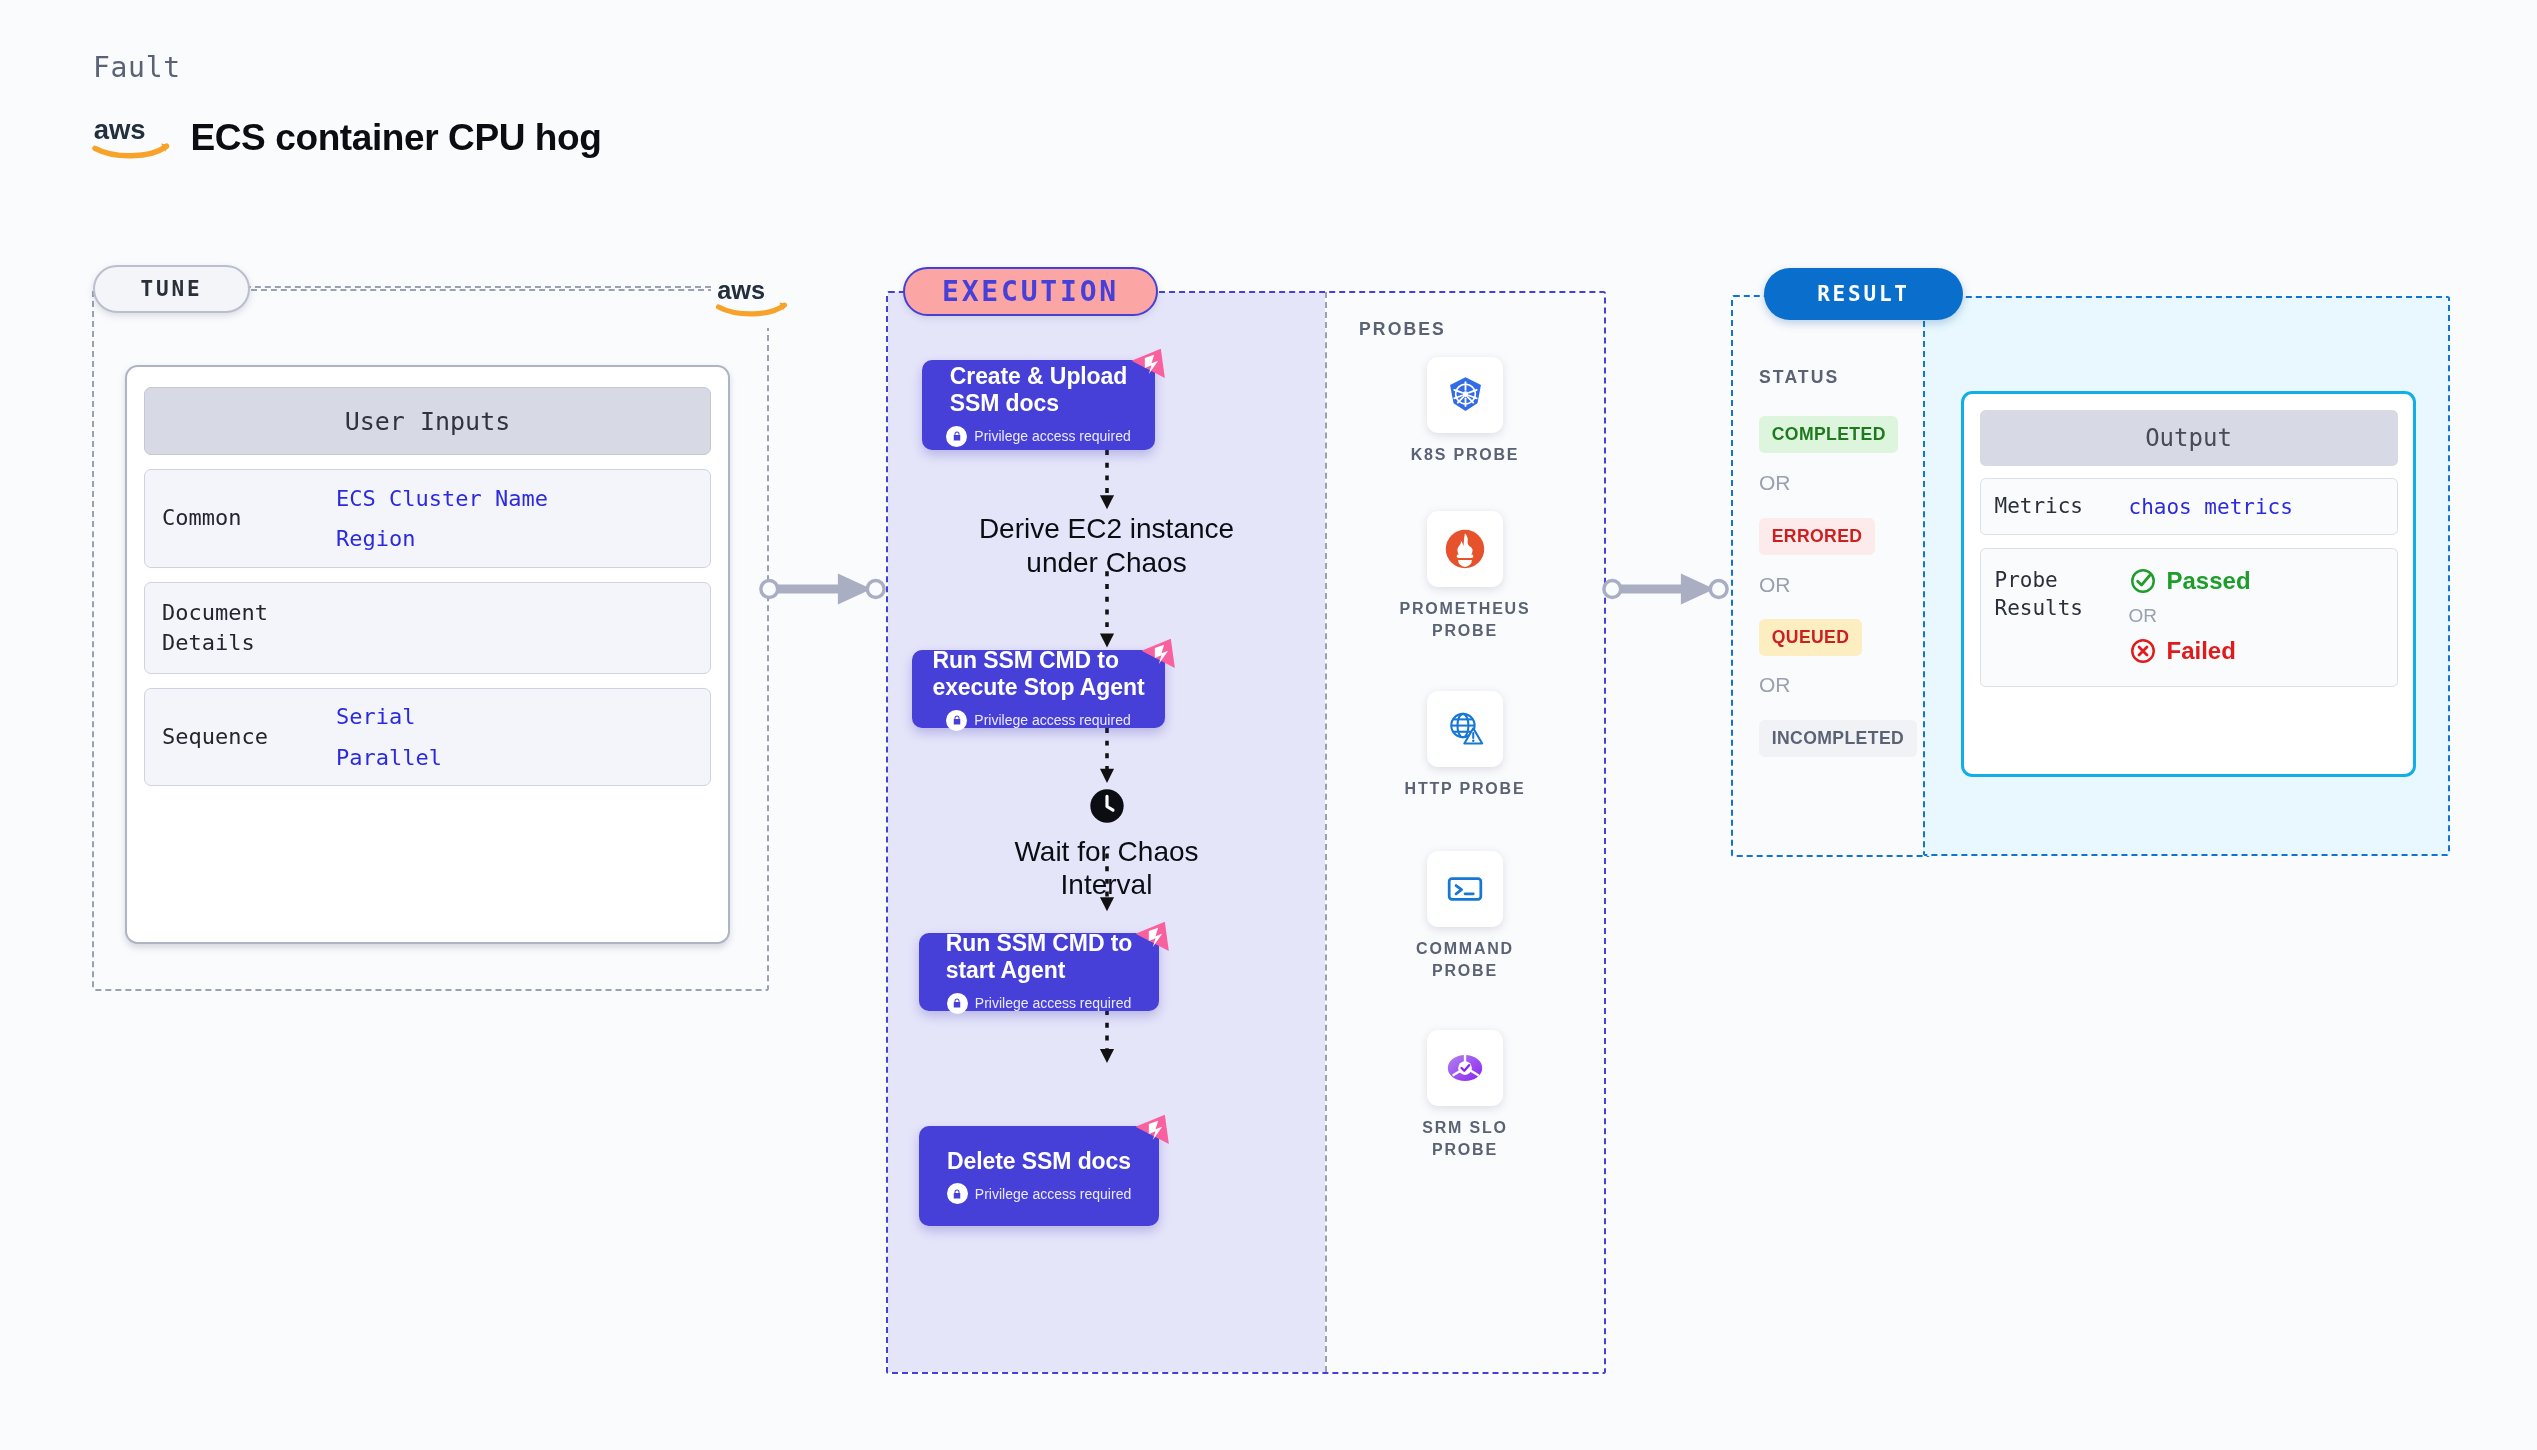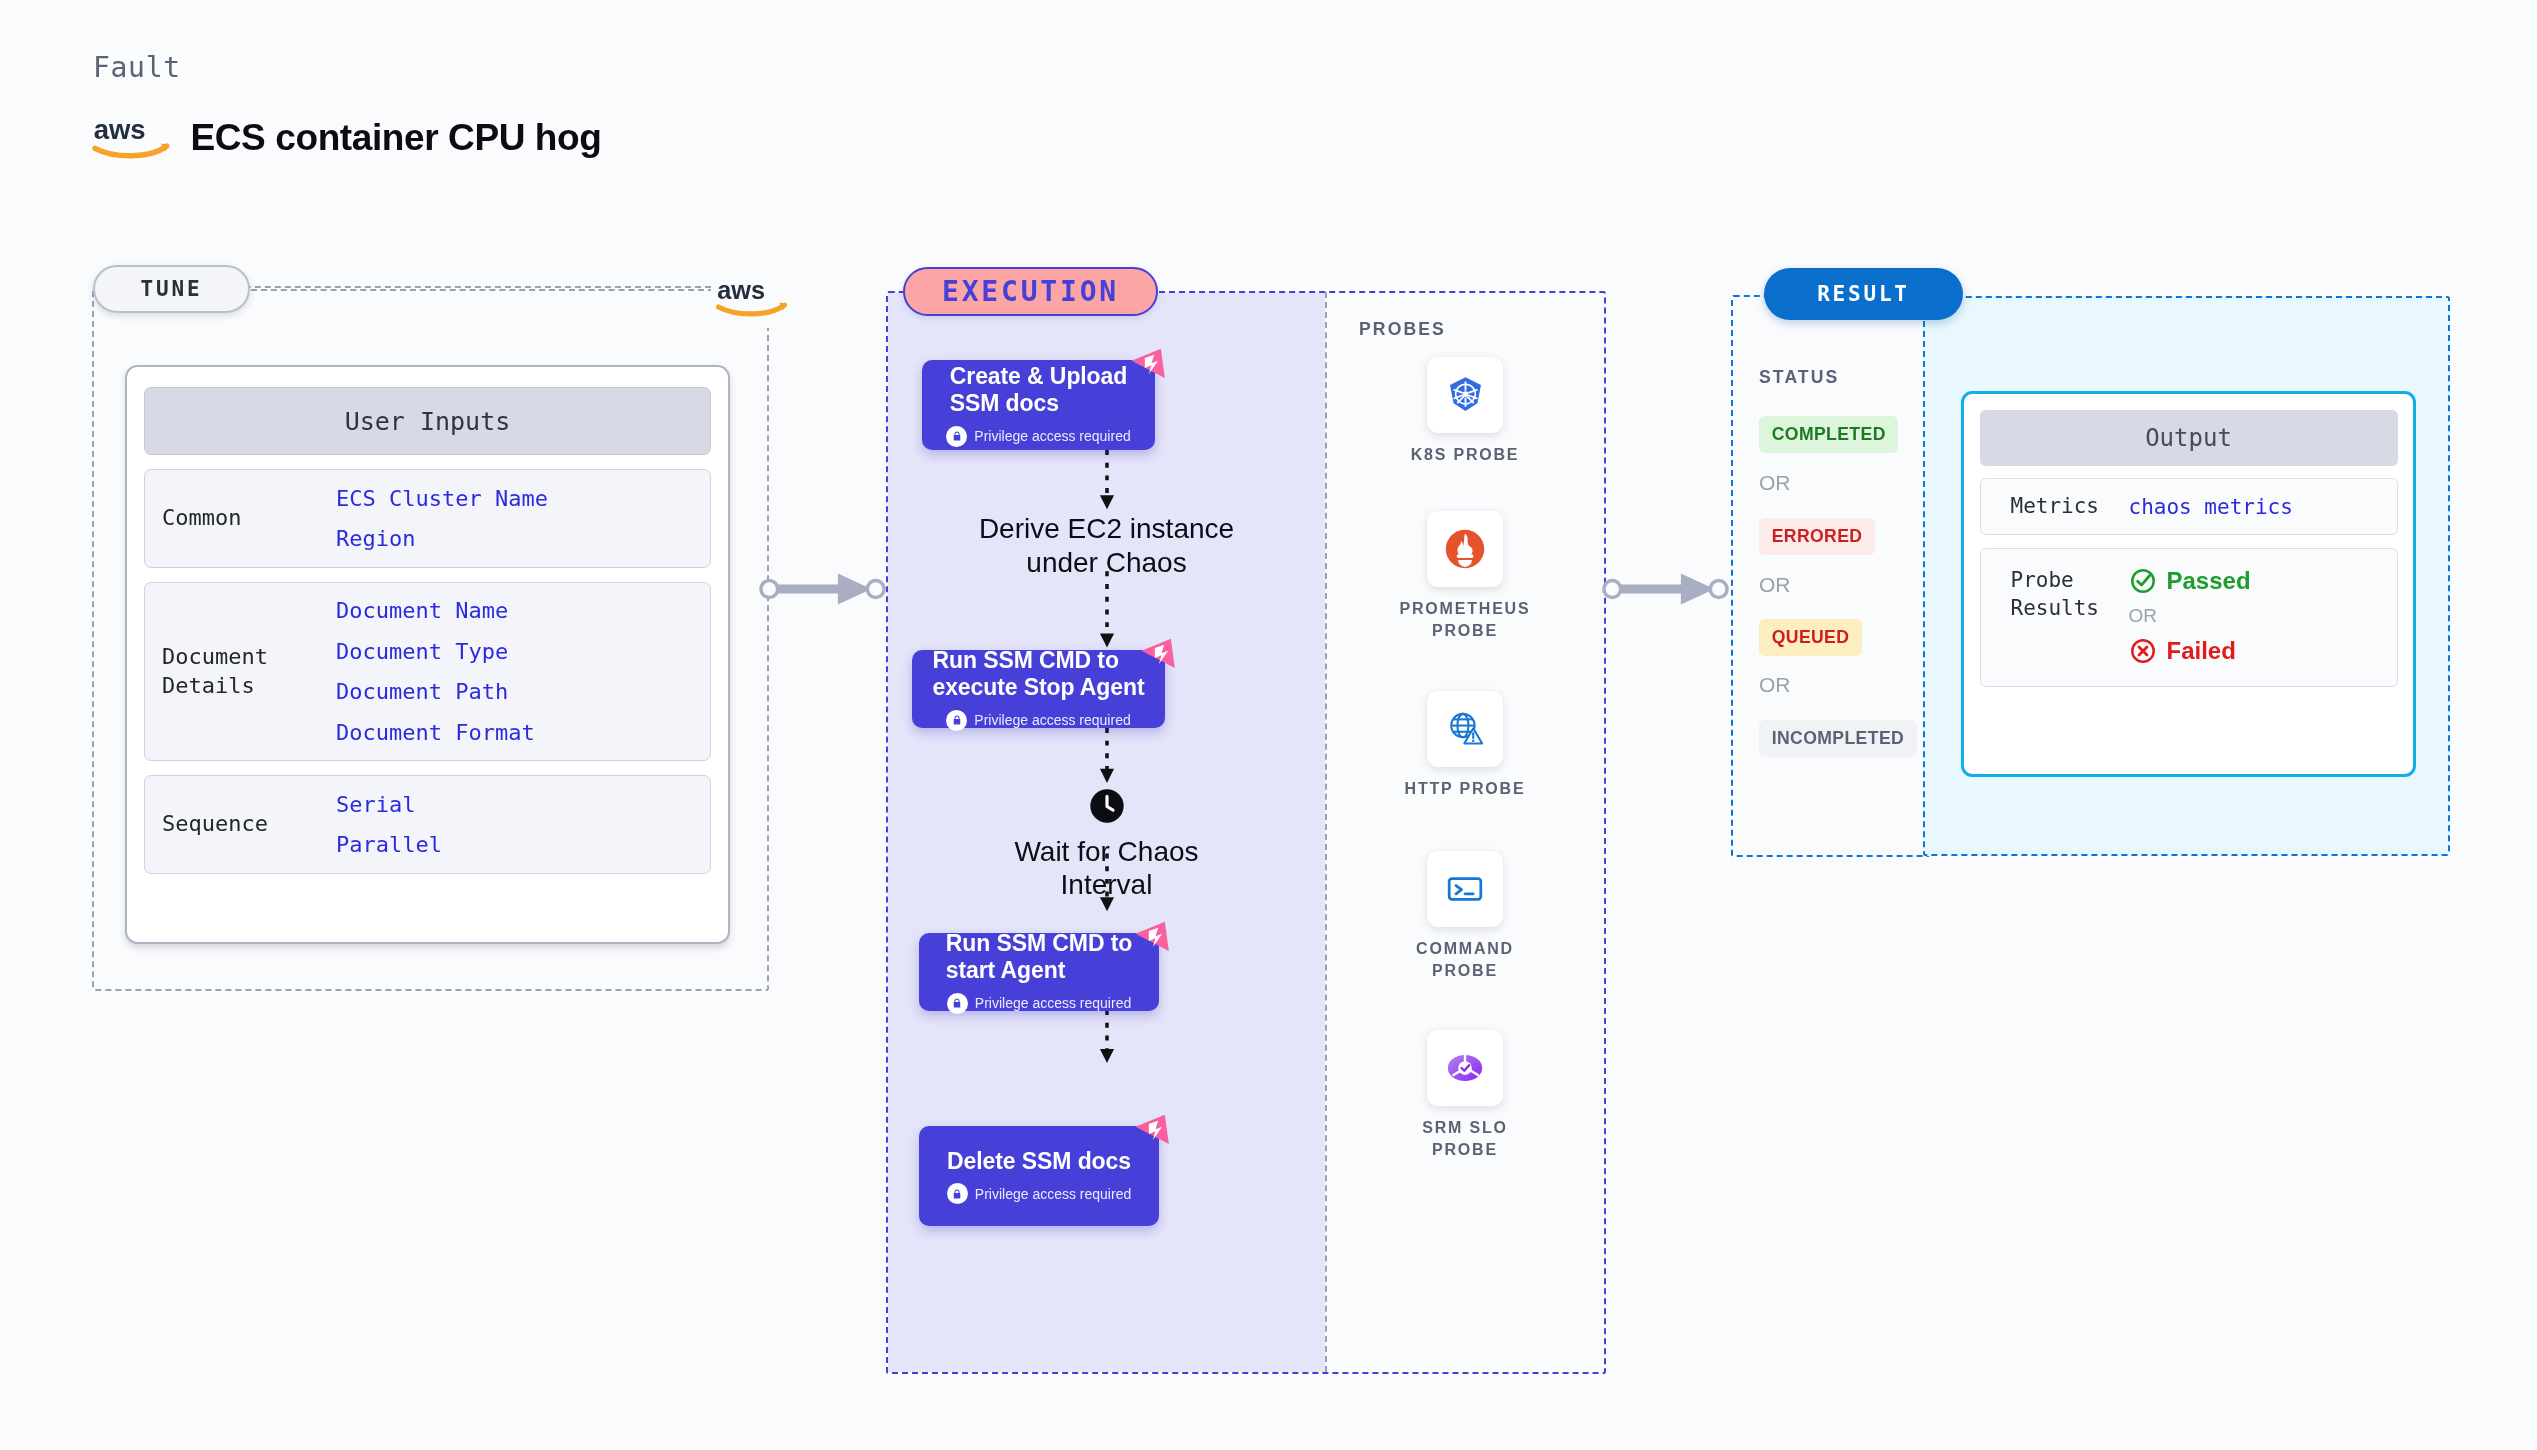--- a/index.html
+++ b/index.html
@@ -165,21 +165,21 @@
   .out-head {
     margin: 15.5px 15.5px 0 15.5px; height: 56px; background: #d7d9e4;
     border-radius: 5.6px; display: flex; align-items: center; justify-content: center;
     font-family: "DejaVu Sans Mono", monospace; font-size: 24px; color: #464b57;
   }
   .out-row {
     margin: 12.7px 15.5px 0 15.5px; background: #fafbfd; border: 0.7px solid #dcdfe8;
     border-radius: 5.6px; display: flex; align-items: center; padding: 14px 0;
   }
   .out-key {
-    width: 148px; padding-left: 30px; flex: none;
+    width: 148px; padding-left: 14px; flex: none;
     font-family: "DejaVu Sans Mono", monospace; font-size: 21px; color: #2b2f39;
     line-height: 1.3; white-space: pre-line;
   }
   .out-link { font-family: "DejaVu Sans Mono", monospace; font-size: 21px; color: #2b2bdd; }
   .pr-list { display: flex; flex-direction: column; gap: 10px; }
   .pr-item { display: flex; align-items: center; gap: 10px; font-size: 24px; font-weight: bold; }
   .pr-or { font-size: 19px; color: #9aa1ae; font-weight: normal; font-family: "Liberation Sans", sans-serif; }
 </style>
 </head>
 <body>
@@ -214,26 +214,20 @@
       <div class="ui-grp-label">Common</div>
       <div class="ui-grp-vals">
         <div class="ui-val">ECS Cluster Name</div>
         <div class="ui-val">Region</div>
       </div>
     </div>
 
     <div class="ui-grp">
       <div class="ui-grp-label">Document
 Details</div>
-      <div class="ui-grp-vals">
-        <div class="ui-val">Document Name</div>
-        <div class="ui-val">Document Type</div>
-        <div class="ui-val">Document Path</div>
-        <div class="ui-val">Document Format</div>
-      </div>
     </div>
 
     <div class="ui-grp">
       <div class="ui-grp-label">Sequence</div>
       <div class="ui-grp-vals">
         <div class="ui-val">Serial</div>
         <div class="ui-val">Parallel</div>
       </div>
     </div>
   </div>

